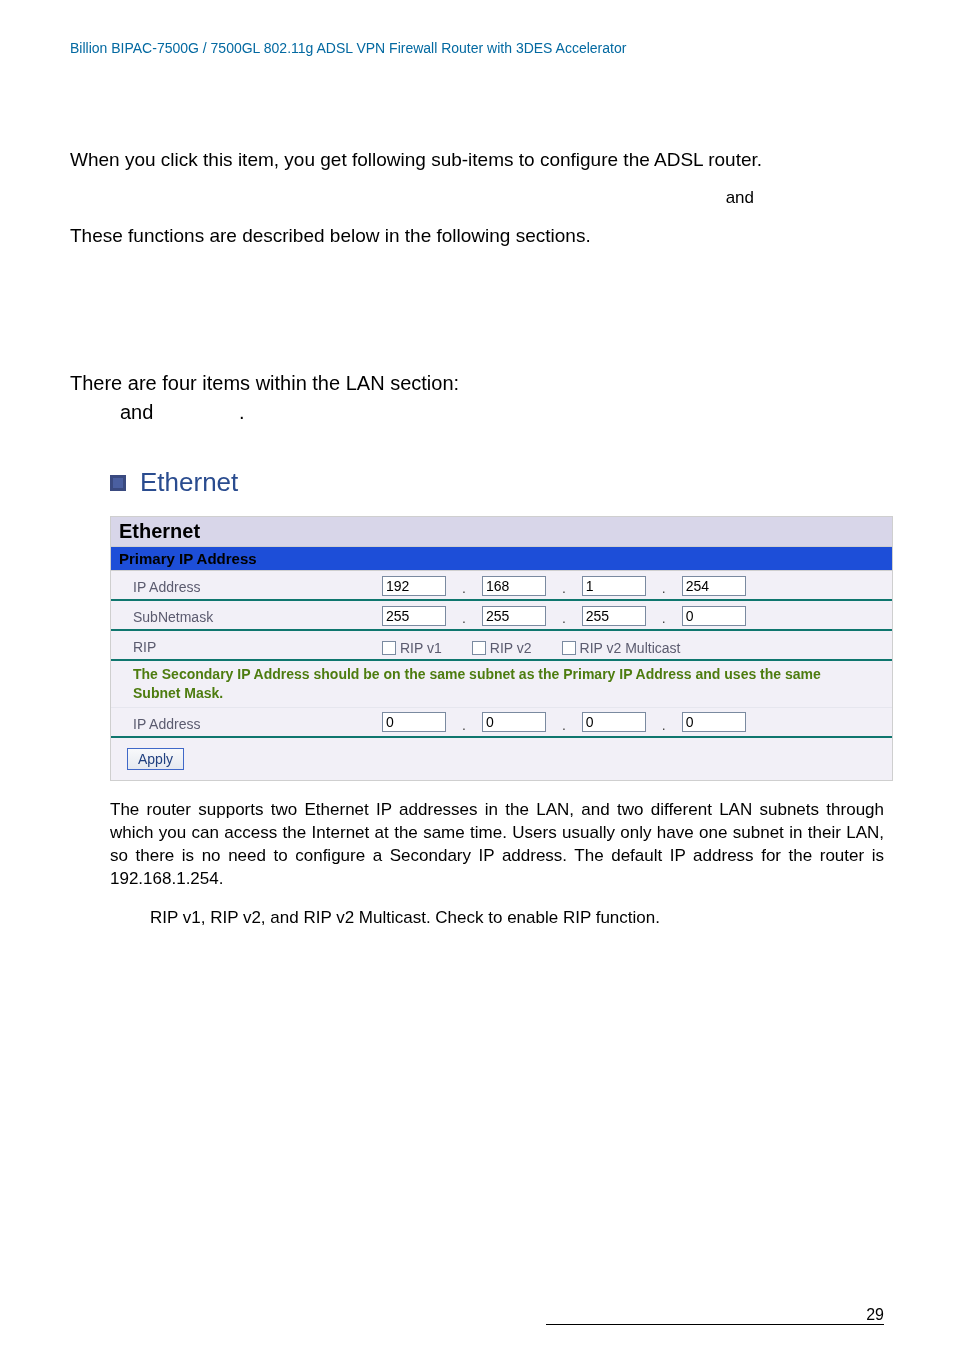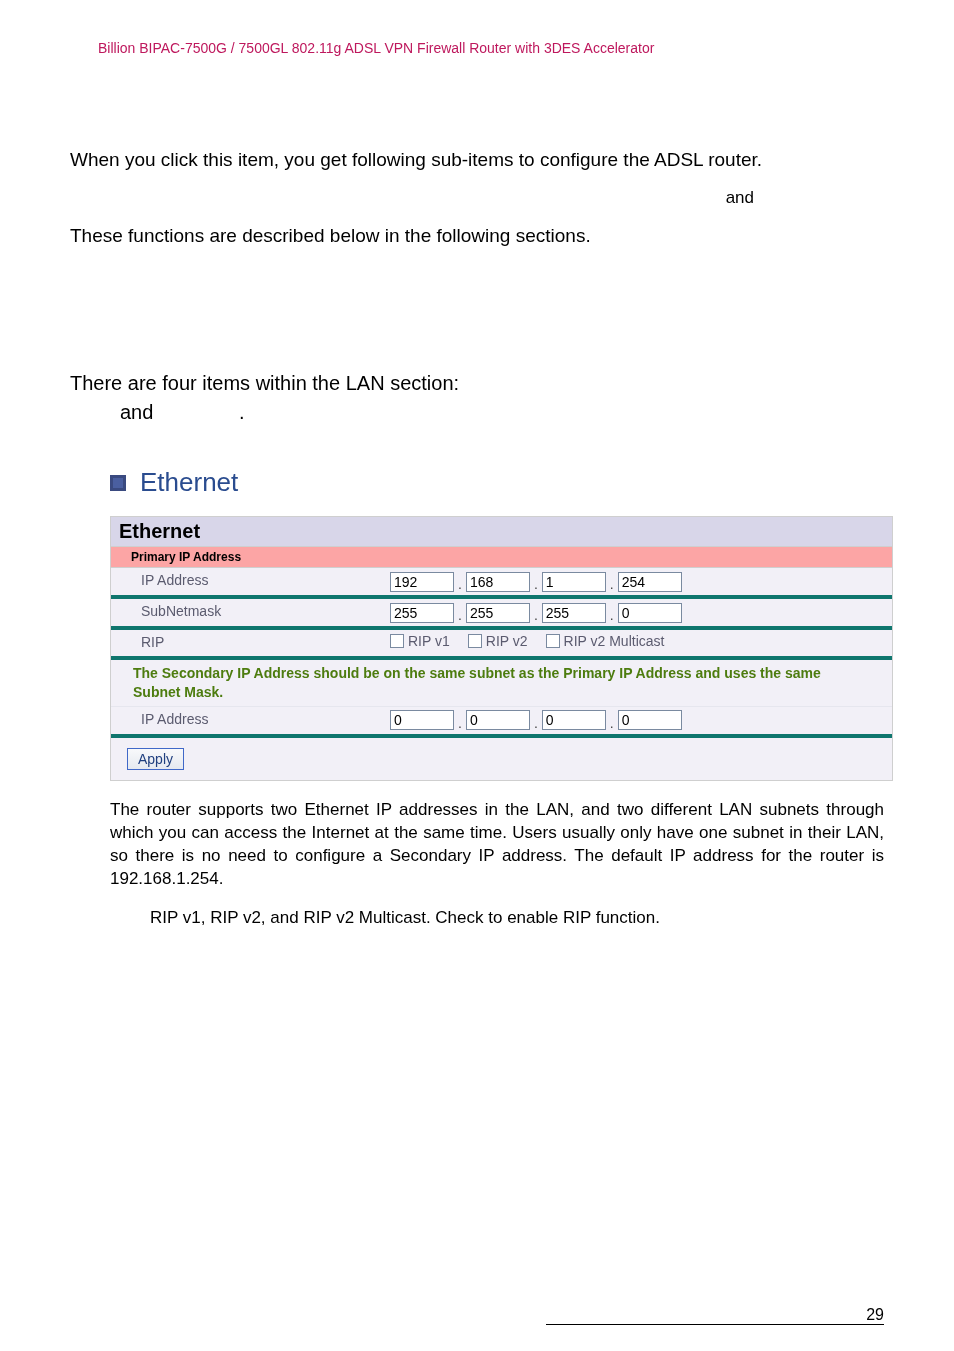--- a/index.html
+++ b/index.html
@@ -8,23 +8,22 @@
     background: #fff;
     color: #000;
     font-size: 16px;
     width: 954px;
     min-height: 1351px;
     padding: 40px 70px 30px 70px;
     position: relative;
   }
   .header-text {
     font-size: 14px;
-    color: #be185d;
+    color: #0369a1;
     margin-bottom: 90px;
-    margin-left: 28px;
   }
   .body-text {
     font-size: 19px;
     line-height: 1.45;
     margin-bottom: 14px;
     text-align: justify;
   }
   .and-right {
     text-align: right;
     padding-right: 130px;
@@ -58,46 +57,45 @@
     margin-bottom: 18px;
   }
   .tbl-title {
     background: #d8d6e9;
     font-weight: bold;
     font-size: 20px;
     padding: 3px 8px;
     border-bottom: 1px solid #cfcfcf;
   }
   .tbl-subtitle {
-    background: #fca5a5;
+    background: #1d4ed8;
     font-weight: bold;
-    font-size: 12px;
-    padding: 3px 20px;
+    font-size: 15px;
+    padding: 3px 8px;
     border-bottom: 1px solid #cfcfcf;
   }
   .tbl-row {
     display: flex;
-    border-bottom: 4px solid #0f766e;
+    border-bottom: 2px solid #0f766e;
     background: #f2f0f7;
     min-height: 30px;
-    align-items: flex-start;
-    padding-left: 8px;
+    align-items: flex-end;
   }
   .tbl-row:last-child { border-bottom: none; }
   .tbl-label {
     width: 265px;
     padding: 4px 10px 4px 22px;
     color: #5b5b6f;
   }
   .tbl-control {
     flex: 1;
     padding: 3px 6px;
     display: flex;
     align-items: center;
-    gap: 4px;
+    gap: 16px;
   }
   .ip-input {
     width: 64px;
     height: 20px;
     font-size: 14px;
     font-family: inherit;
     padding: 1px 3px;
     border: 1px solid #7a8aa0;
   }
   .dot { color: #444; margin-top: 5px; }

